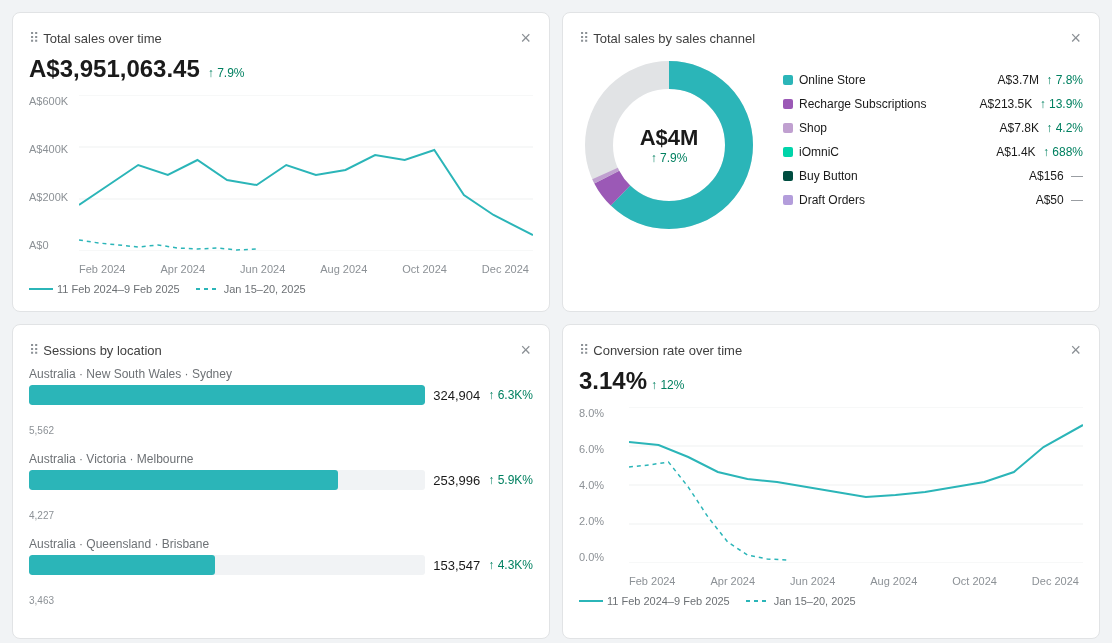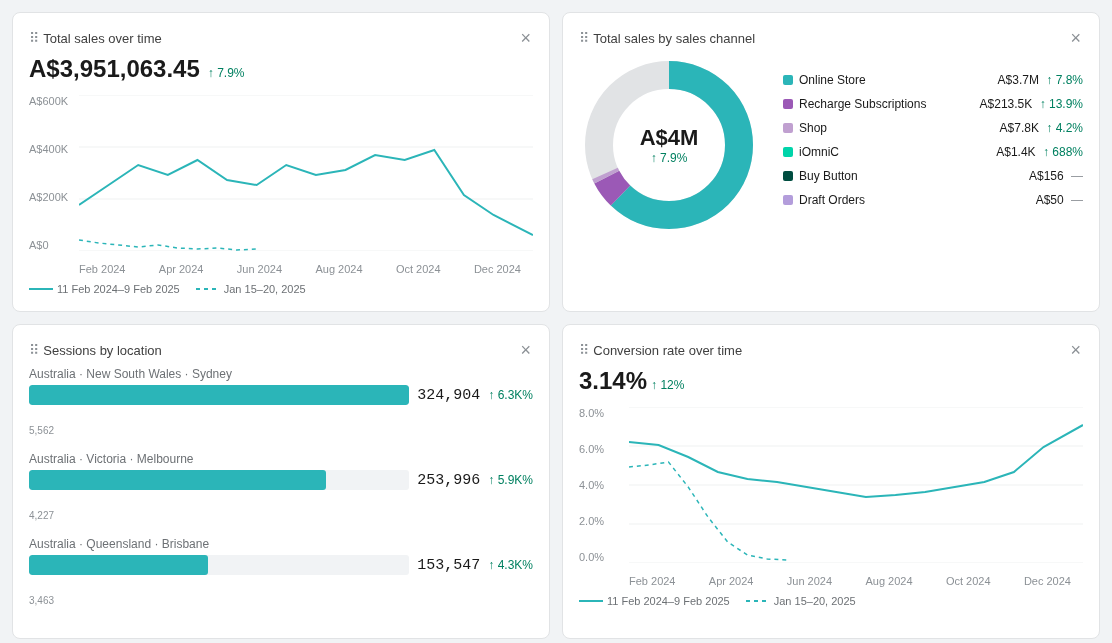--- a/index.html
+++ b/index.html
@@ -89,21 +89,21 @@
     .chart-svg-wrap {
       position: absolute;
       left: 50px;
       right: 0;
       top: 0;
       bottom: 24px;
     }
     .x-axis-labels {
       position: absolute;
       left: 50px;
-      right: 12px;
+      right: 4px;
       bottom: 0;
       display: flex;
       justify-content: space-between;
       color: #8c9196;
       font-size: 11px;
     }
     .chart-legend {
       display: flex;
       gap: 16px;
       margin-top: 8px;
@@ -204,24 +204,23 @@
       background: #f1f3f5;
       border-radius: 3px;
       overflow: hidden;
     }
     .bar-fill {
       height: 100%;
       background: #2bb5b8;
       border-radius: 3px;
     }
     .bar-value {
-      font-size: 15px;
+      font-size: 13px;
       color: #1a1a1a;
       white-space: nowrap;
-      font-family: Liberation Mono, monospace;
     }
     .bar-sub {
       font-size: 10px;
       color: #8c9196;
       margin-top: 20px;
     }
     
     .conv-metric {
       display: flex;
       align-items: baseline;

